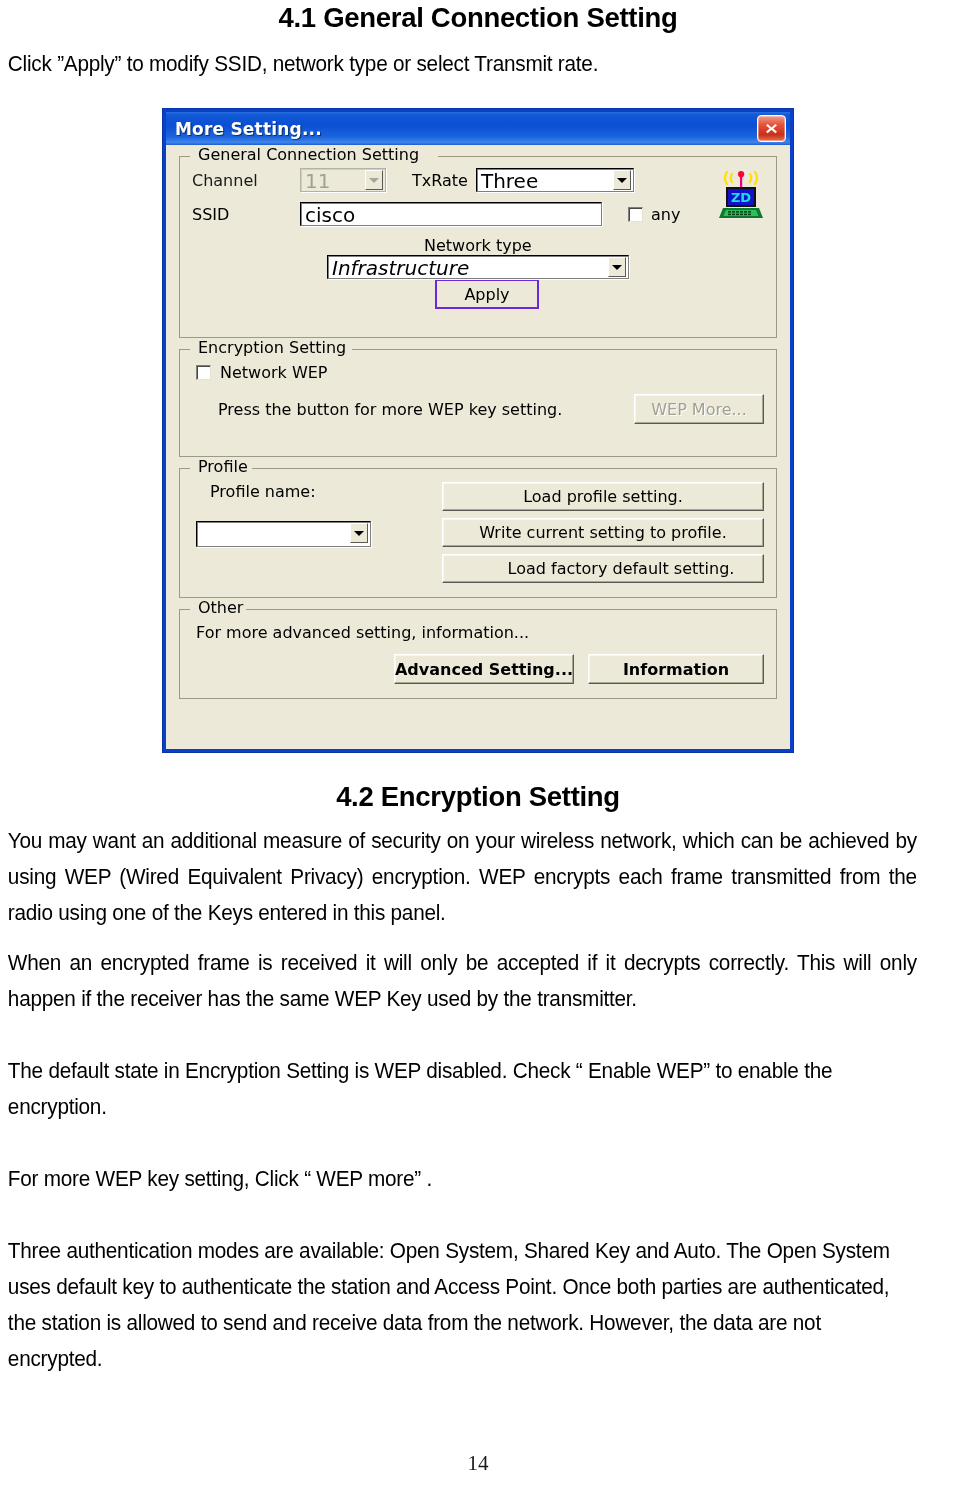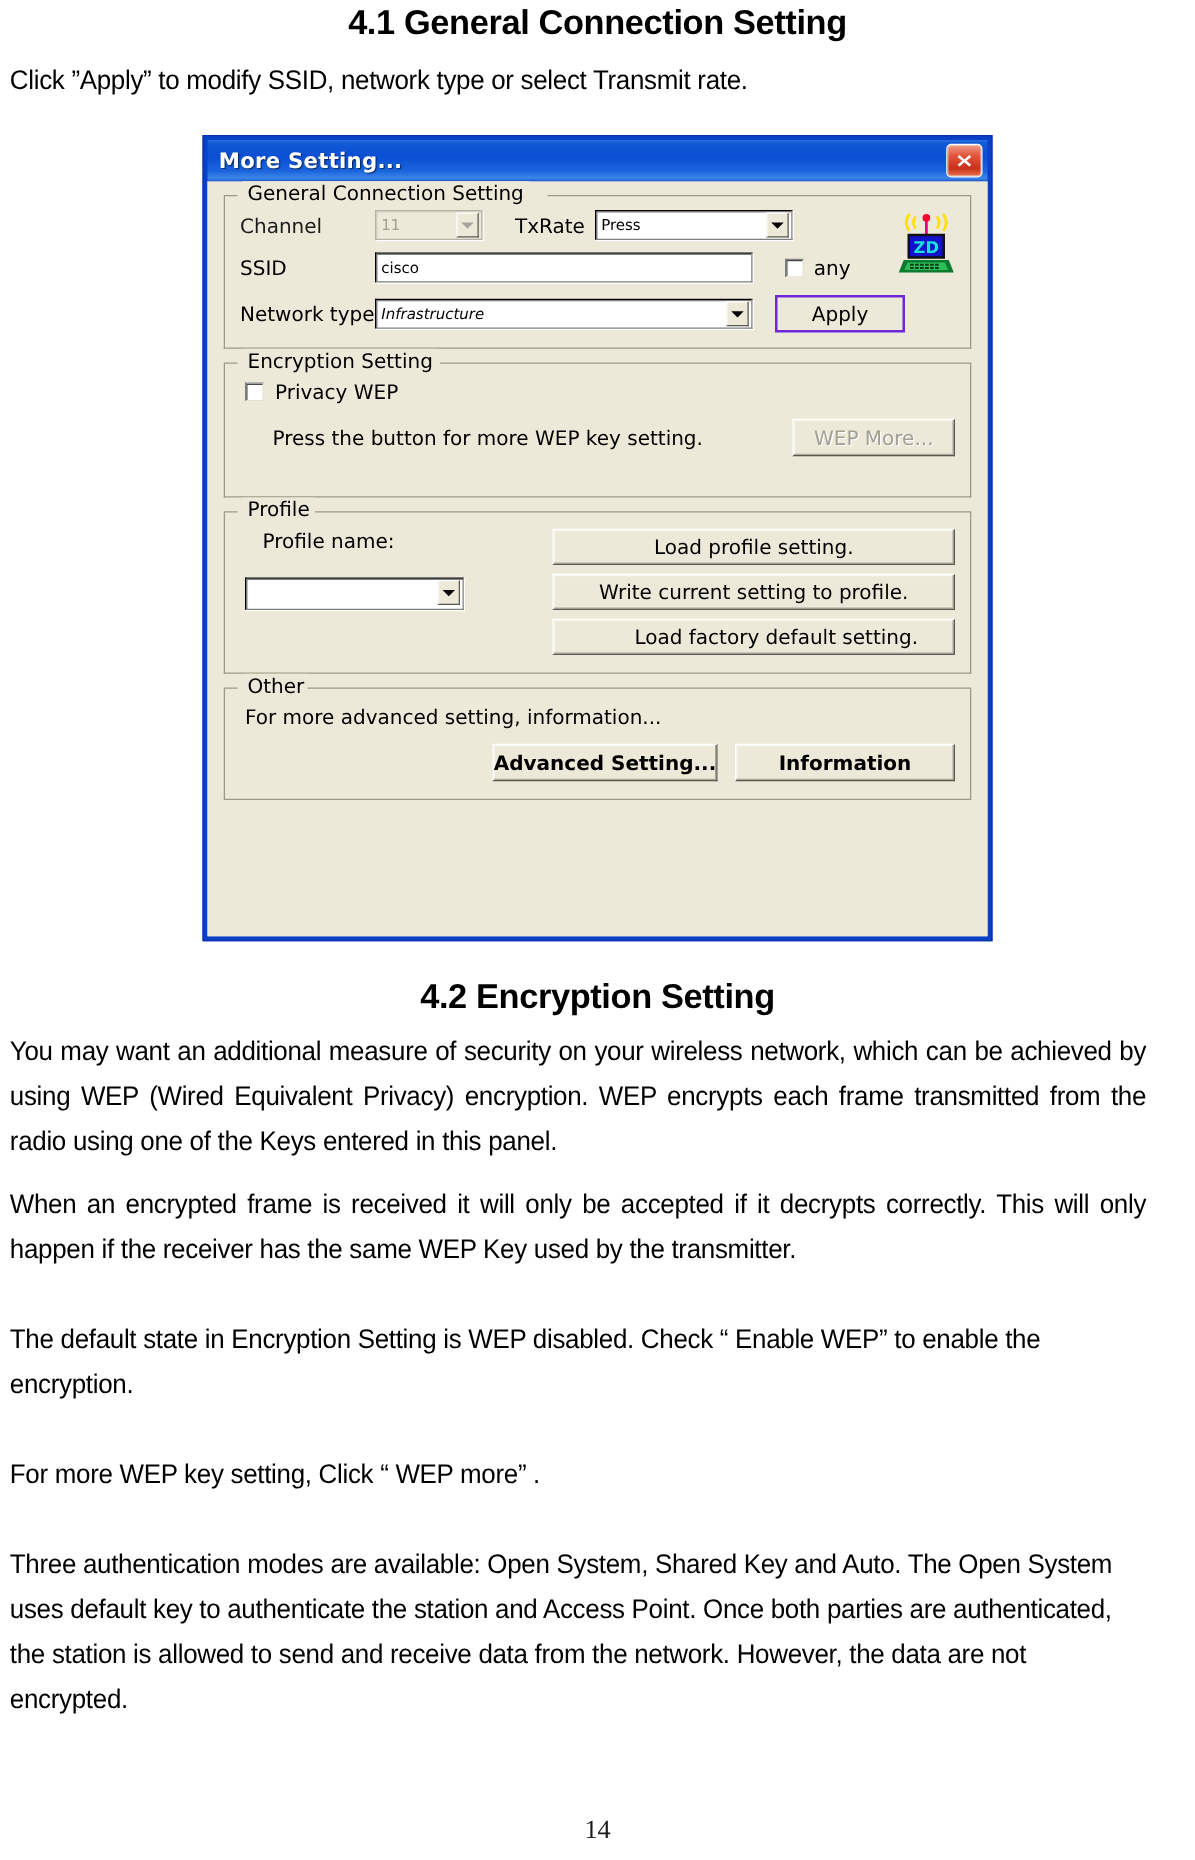--- a/index.html
+++ b/index.html
@@ -179,22 +179,22 @@
   
   .field {
     background: #ffffff;
     border: 1px solid #000000;
     border-right-color: #7f7f7f;
     border-bottom-color: #7f7f7f;
     box-shadow: inset 1px 1px 0 #808080, 1px 1px 0 #ffffff;
     height: 24px;
     box-sizing: border-box;
     display: flex;
-    align-items: center;
-    font-size: 12px;
+    align-items: flex-start;
+    font-size: 20px;
     font-family: "DejaVu Sans", sans-serif;
     padding-left: 4px;
     color: #000;
     overflow: hidden;
   }
   .field.disabled {
     background: #ece9d8;
     color: #a0a094;
     border-color: #b2b2a6;
     box-shadow: inset 1px 1px 0 #cfcfc2, 1px 1px 0 #ffffff;
@@ -305,37 +305,37 @@
               <div class="row">
                 <span class="lbl dim" style="width:108px;color:#1a1a1a;">Channel</span>
                 <div class="field combo disabled" style="width:86px;">
                   <span>11</span>
                   <span class="combo-arrow disabled">
                       <span class="tri-down dim"></span>
                     </span>
                 </div>
                 <span class="lbl" style="margin-left:26px;margin-right:8px;">TxRate</span>
                 <div class="field combo" style="width:158px;">
-                  <span>Press</span>
+                  <span>Three</span>
                   <span class="combo-arrow">
                       <span class="tri-down"></span>
                     </span>
                 </div>
               </div>
 
               <div class="row">
                 <span class="lbl" style="width:108px;">SSID</span>
                 <div class="field" style="width:302px;">
                   <span>cisco</span>
                 </div>
                 <span class="cbx" style="margin-left:26px;"></span>
                 <span class="lbl" style="margin-left:8px;">any</span>
               </div>
 
-              <div class="row" style="margin-bottom:0;">
+              <div class="row" style="margin-bottom:16px;flex-direction:column;">
                 <span class="lbl" style="width:108px;">Network type</span>
                 <div class="field combo" style="width:302px;font-style:italic;">
                   <span>Infrastructure</span>
                   <span class="combo-arrow">
                       <span class="tri-down"></span>
                     </span>
                 </div>
                 <div class="btn default" style="margin-left:18px;width:104px;height:30px;">Apply</div>
               </div>
             </div>
@@ -375,21 +375,21 @@
             </div>
           </div>
         </div>
 
         <div class="groupbox" style="padding-top:14px;padding-bottom:14px;">
           <span class="gb-legend">Encryption Setting</span>
           <span class="gb-line-right" style="width:calc(100% - 172px);"></span>
 
           <div class="row" style="margin-bottom:12px;">
             <span class="cbx" style="margin-left:4px;"></span>
-            <span class="lbl" style="margin-left:9px;">Privacy WEP</span>
+            <span class="lbl" style="margin-left:9px;">Network WEP</span>
           </div>
 
           <div class="row" style="margin-bottom:18px;">
             <span class="lbl" style="margin-left:26px;">Press the button for more WEP key setting.</span>
             <div class="btn disabled" style="margin-left:auto;width:130px;height:30px;">WEP More...</div>
           </div>
         </div>
 
         <div class="groupbox" style="padding-top:14px;padding-bottom:14px;">
           <span class="gb-legend">Profile</span>

